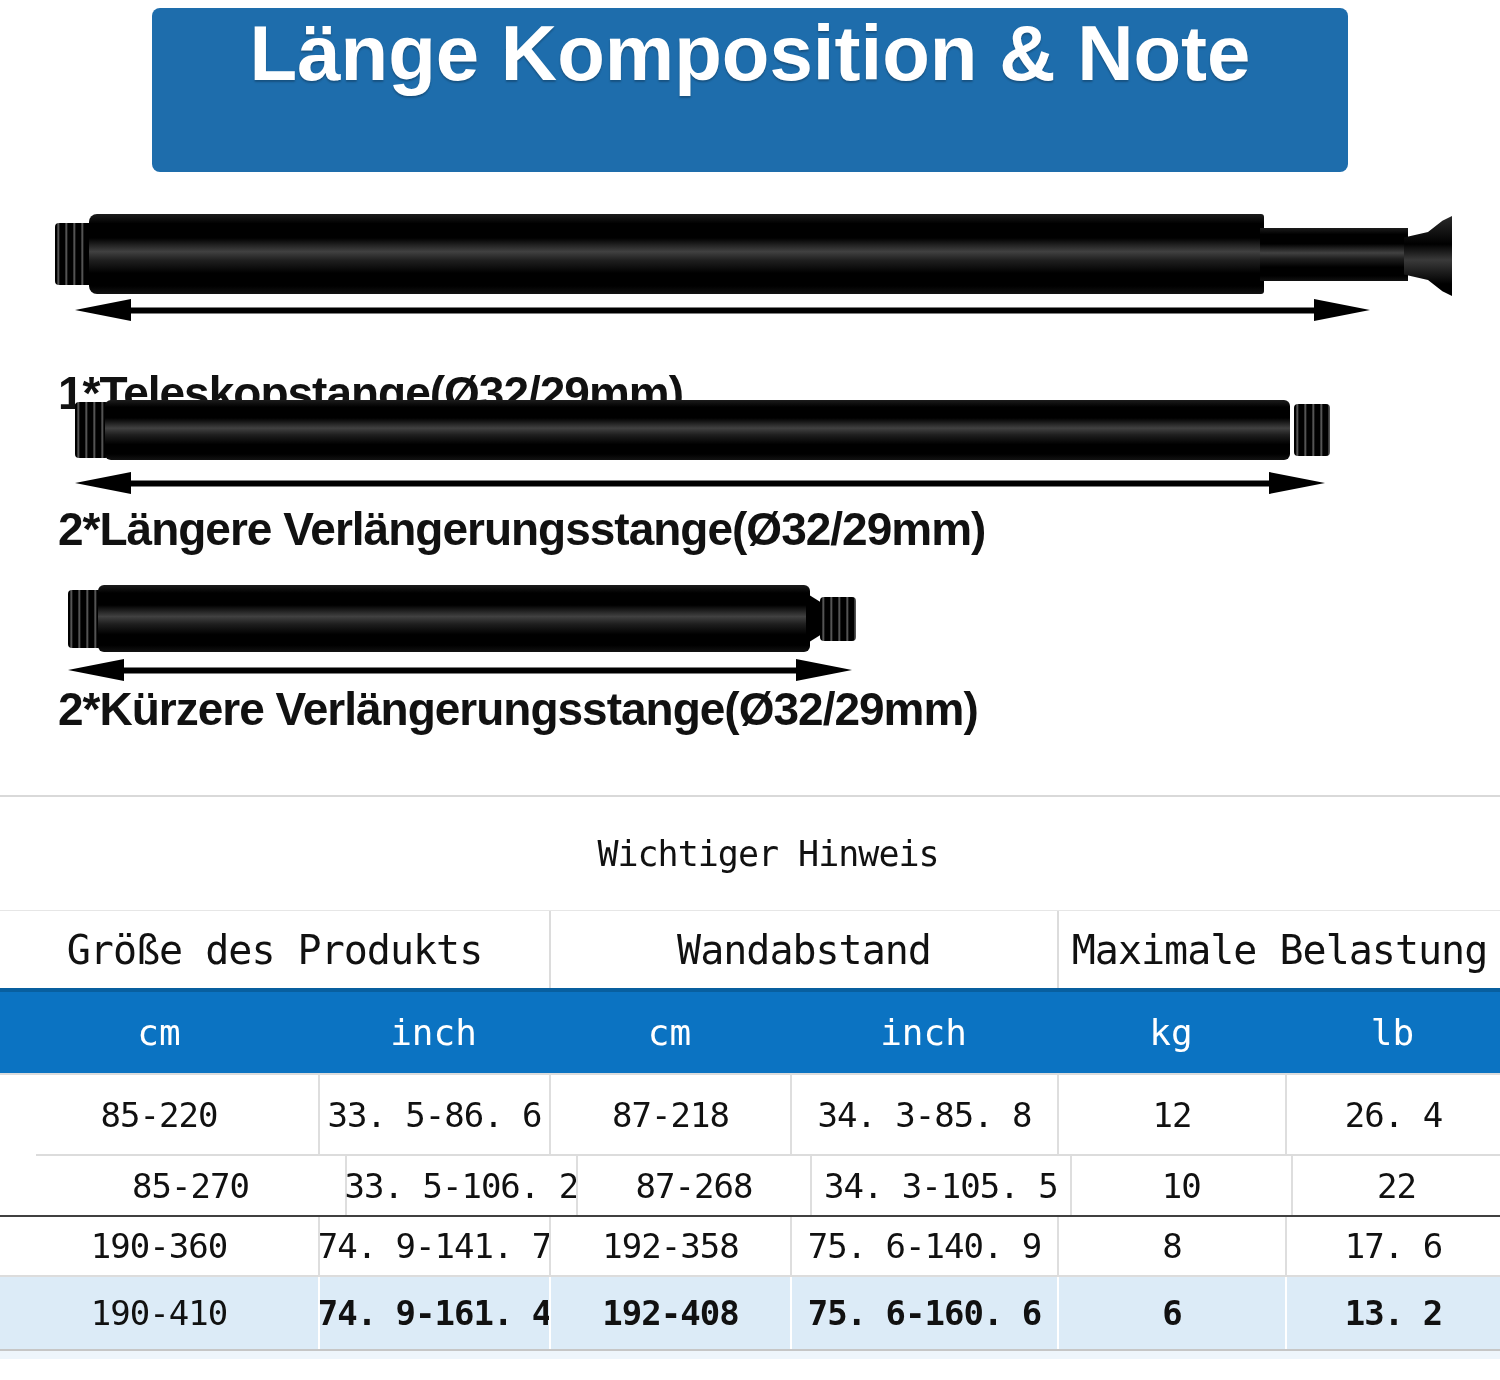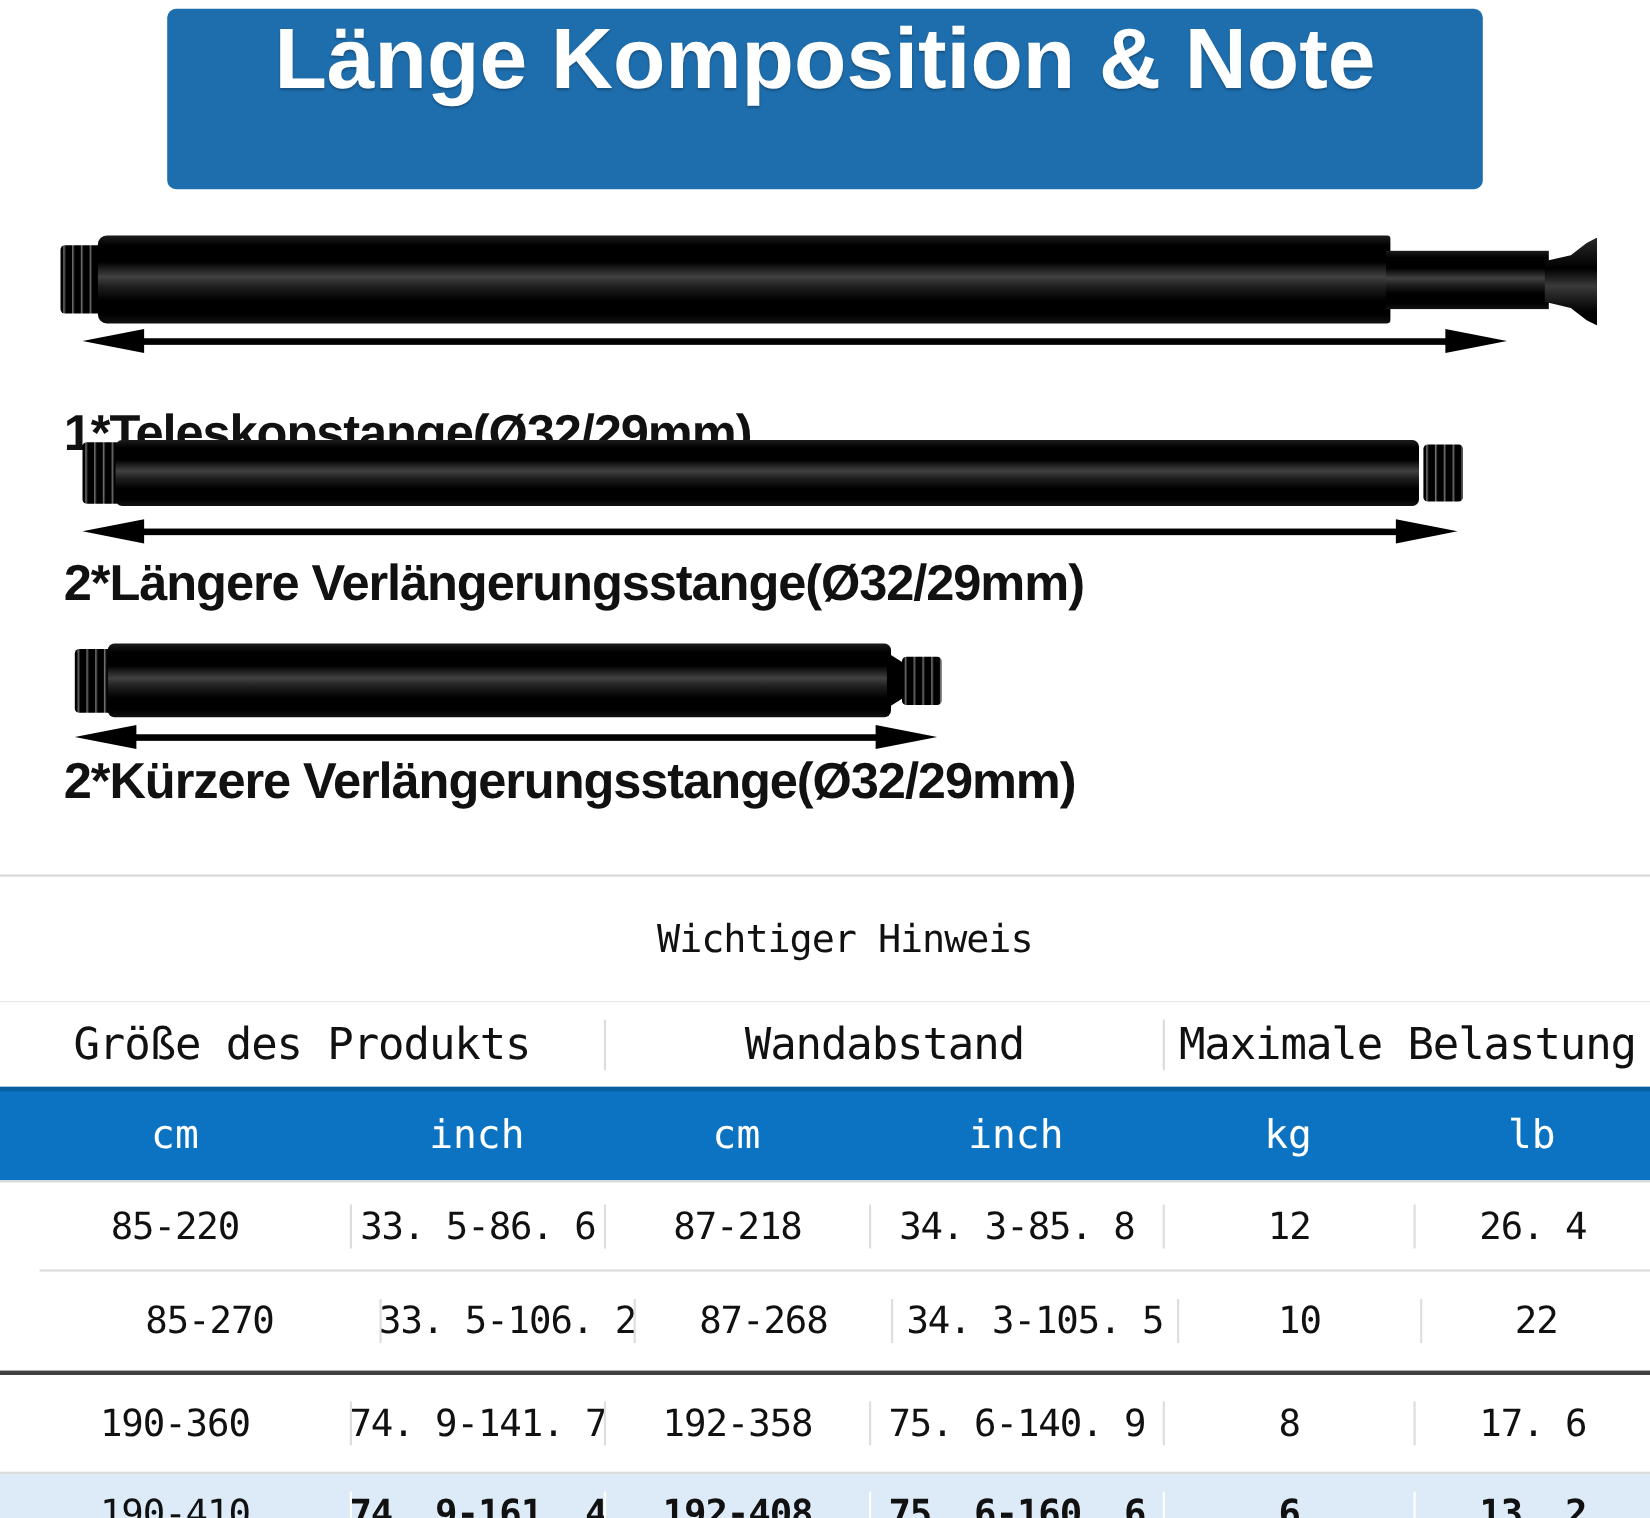--- a/index.html
+++ b/index.html
@@ -27,30 +27,30 @@
   .arrow{position:absolute;}
 
   .rod-label{position:absolute;color:#111;font-weight:bold;font-size:46px;
              letter-spacing:-1px;white-space:nowrap;}
 
   
   .spec-table{position:absolute;left:0;top:795px;width:1500px;height:585px;
               display:flex;flex-direction:column;
               font-family:"DejaVu Sans Mono","Liberation Mono",monospace;color:#111;
               border-top:2px solid #d9d9d9;box-sizing:border-box;}
-  .t-row{display:flex;flex:none;box-sizing:border-box;align-items:center;}
+  .t-row{display:flex;flex:none;box-sizing:border-box;}
   .row-title{height:114px;align-items:center;justify-content:center;
              border-bottom:1px solid #e6e6e6;font-size:35px;letter-spacing:-1px;padding-left:36px;}
   .row-groups{height:77px;}
   .row-units{height:85px;background:#0b73c2;border-top:4px solid #085f9f;color:#fff;
              font-size:36px;}
   .row-data{font-size:34px;letter-spacing:-1px;}
   .row-data.r1{height:81px;border-top:2px solid #dcdcdc;}
-  .row-data.r2{height:92px;border-top:2px solid #dcdcdc;margin-left:36px;}
-  .row-data.r3{height:92px;border-top:4px solid #404040;}
+  .row-data.r2{height:61px;border-top:2px solid #dcdcdc;margin-left:36px;}
+  .row-data.r3{height:60px;border-top:2px solid #404040;}
   .row-data.r4{height:76px;border-top:2px solid #dcdcdc;border-bottom:2px solid #c6c6c6;}
   .row-tail{height:8px;background:#eef5fb;}
 
   .cell{display:flex;align-items:center;justify-content:center;box-sizing:border-box;
         white-space:nowrap;}
   .c1{width:318px;} .c2{width:231px;} .c3{width:241px;}
   .c4{width:267px;} .c5{width:228px;} .c6{width:215px;}
   .g1{width:549px;} .g2{width:508px;} .g3{width:443px;}
   .row-groups .cell{font-size:40px;letter-spacing:-1px;}
   .row-groups .cell + .cell{border-left:2px solid #dcdcdc;}

